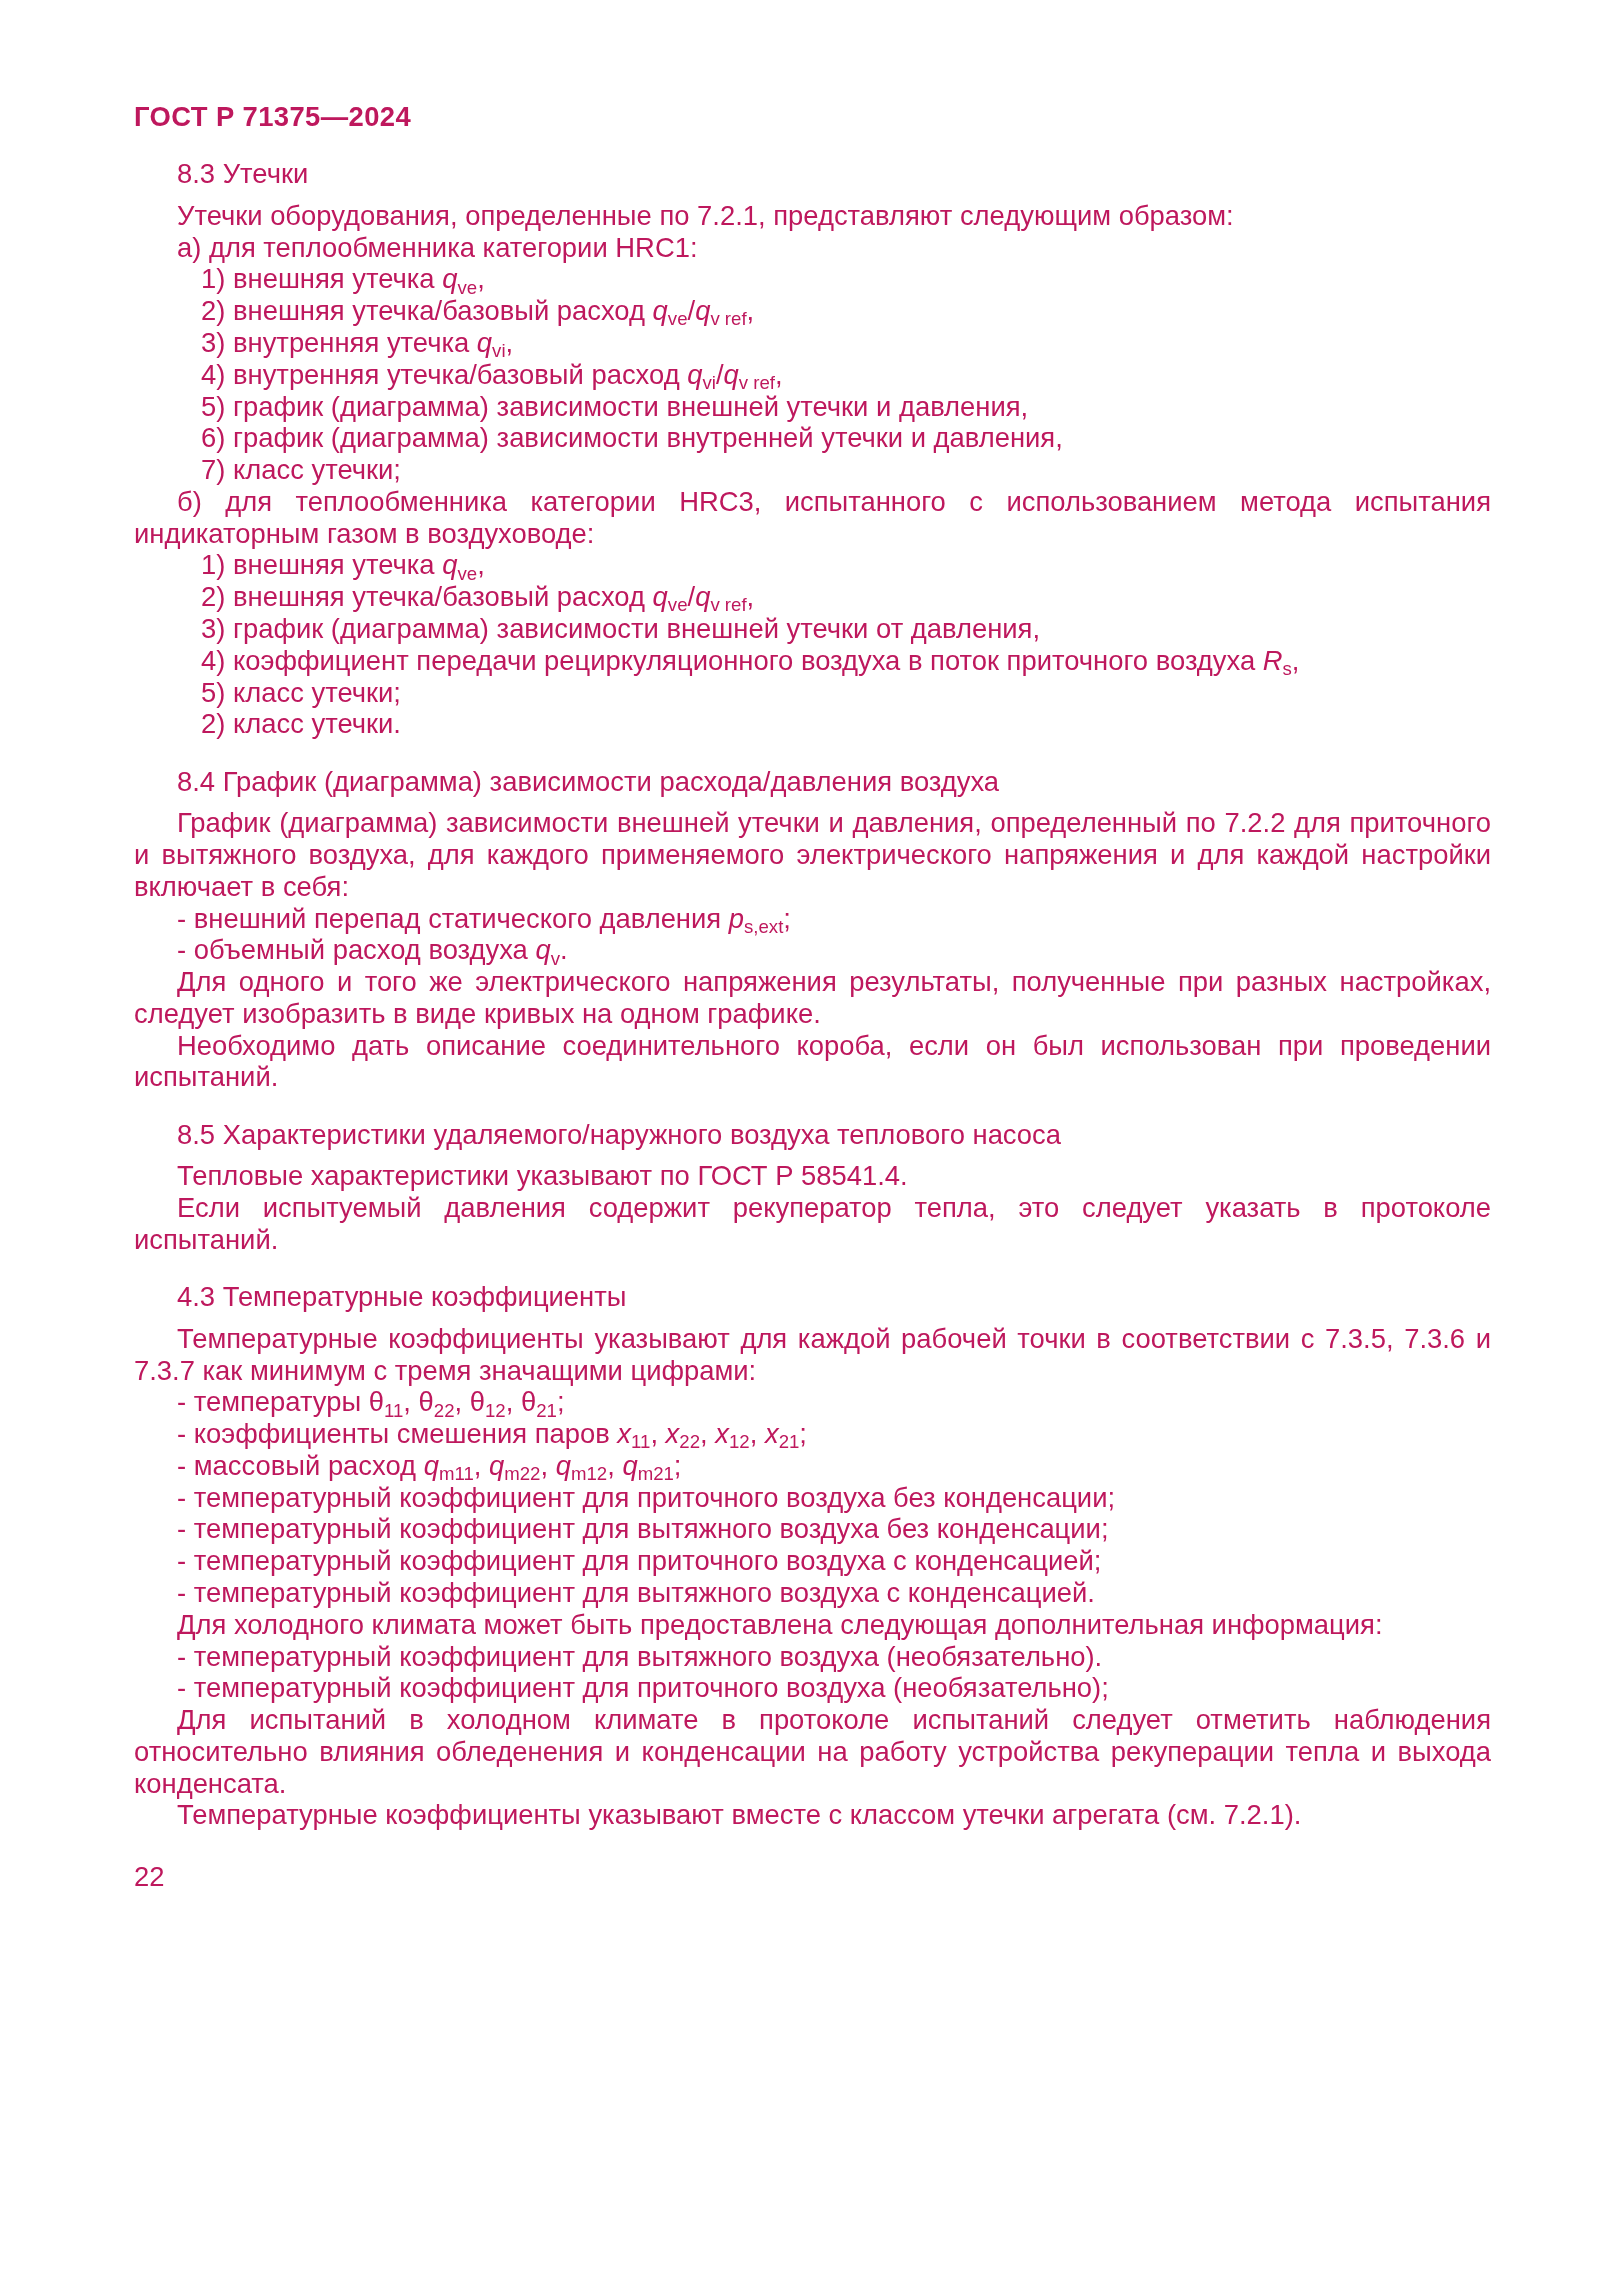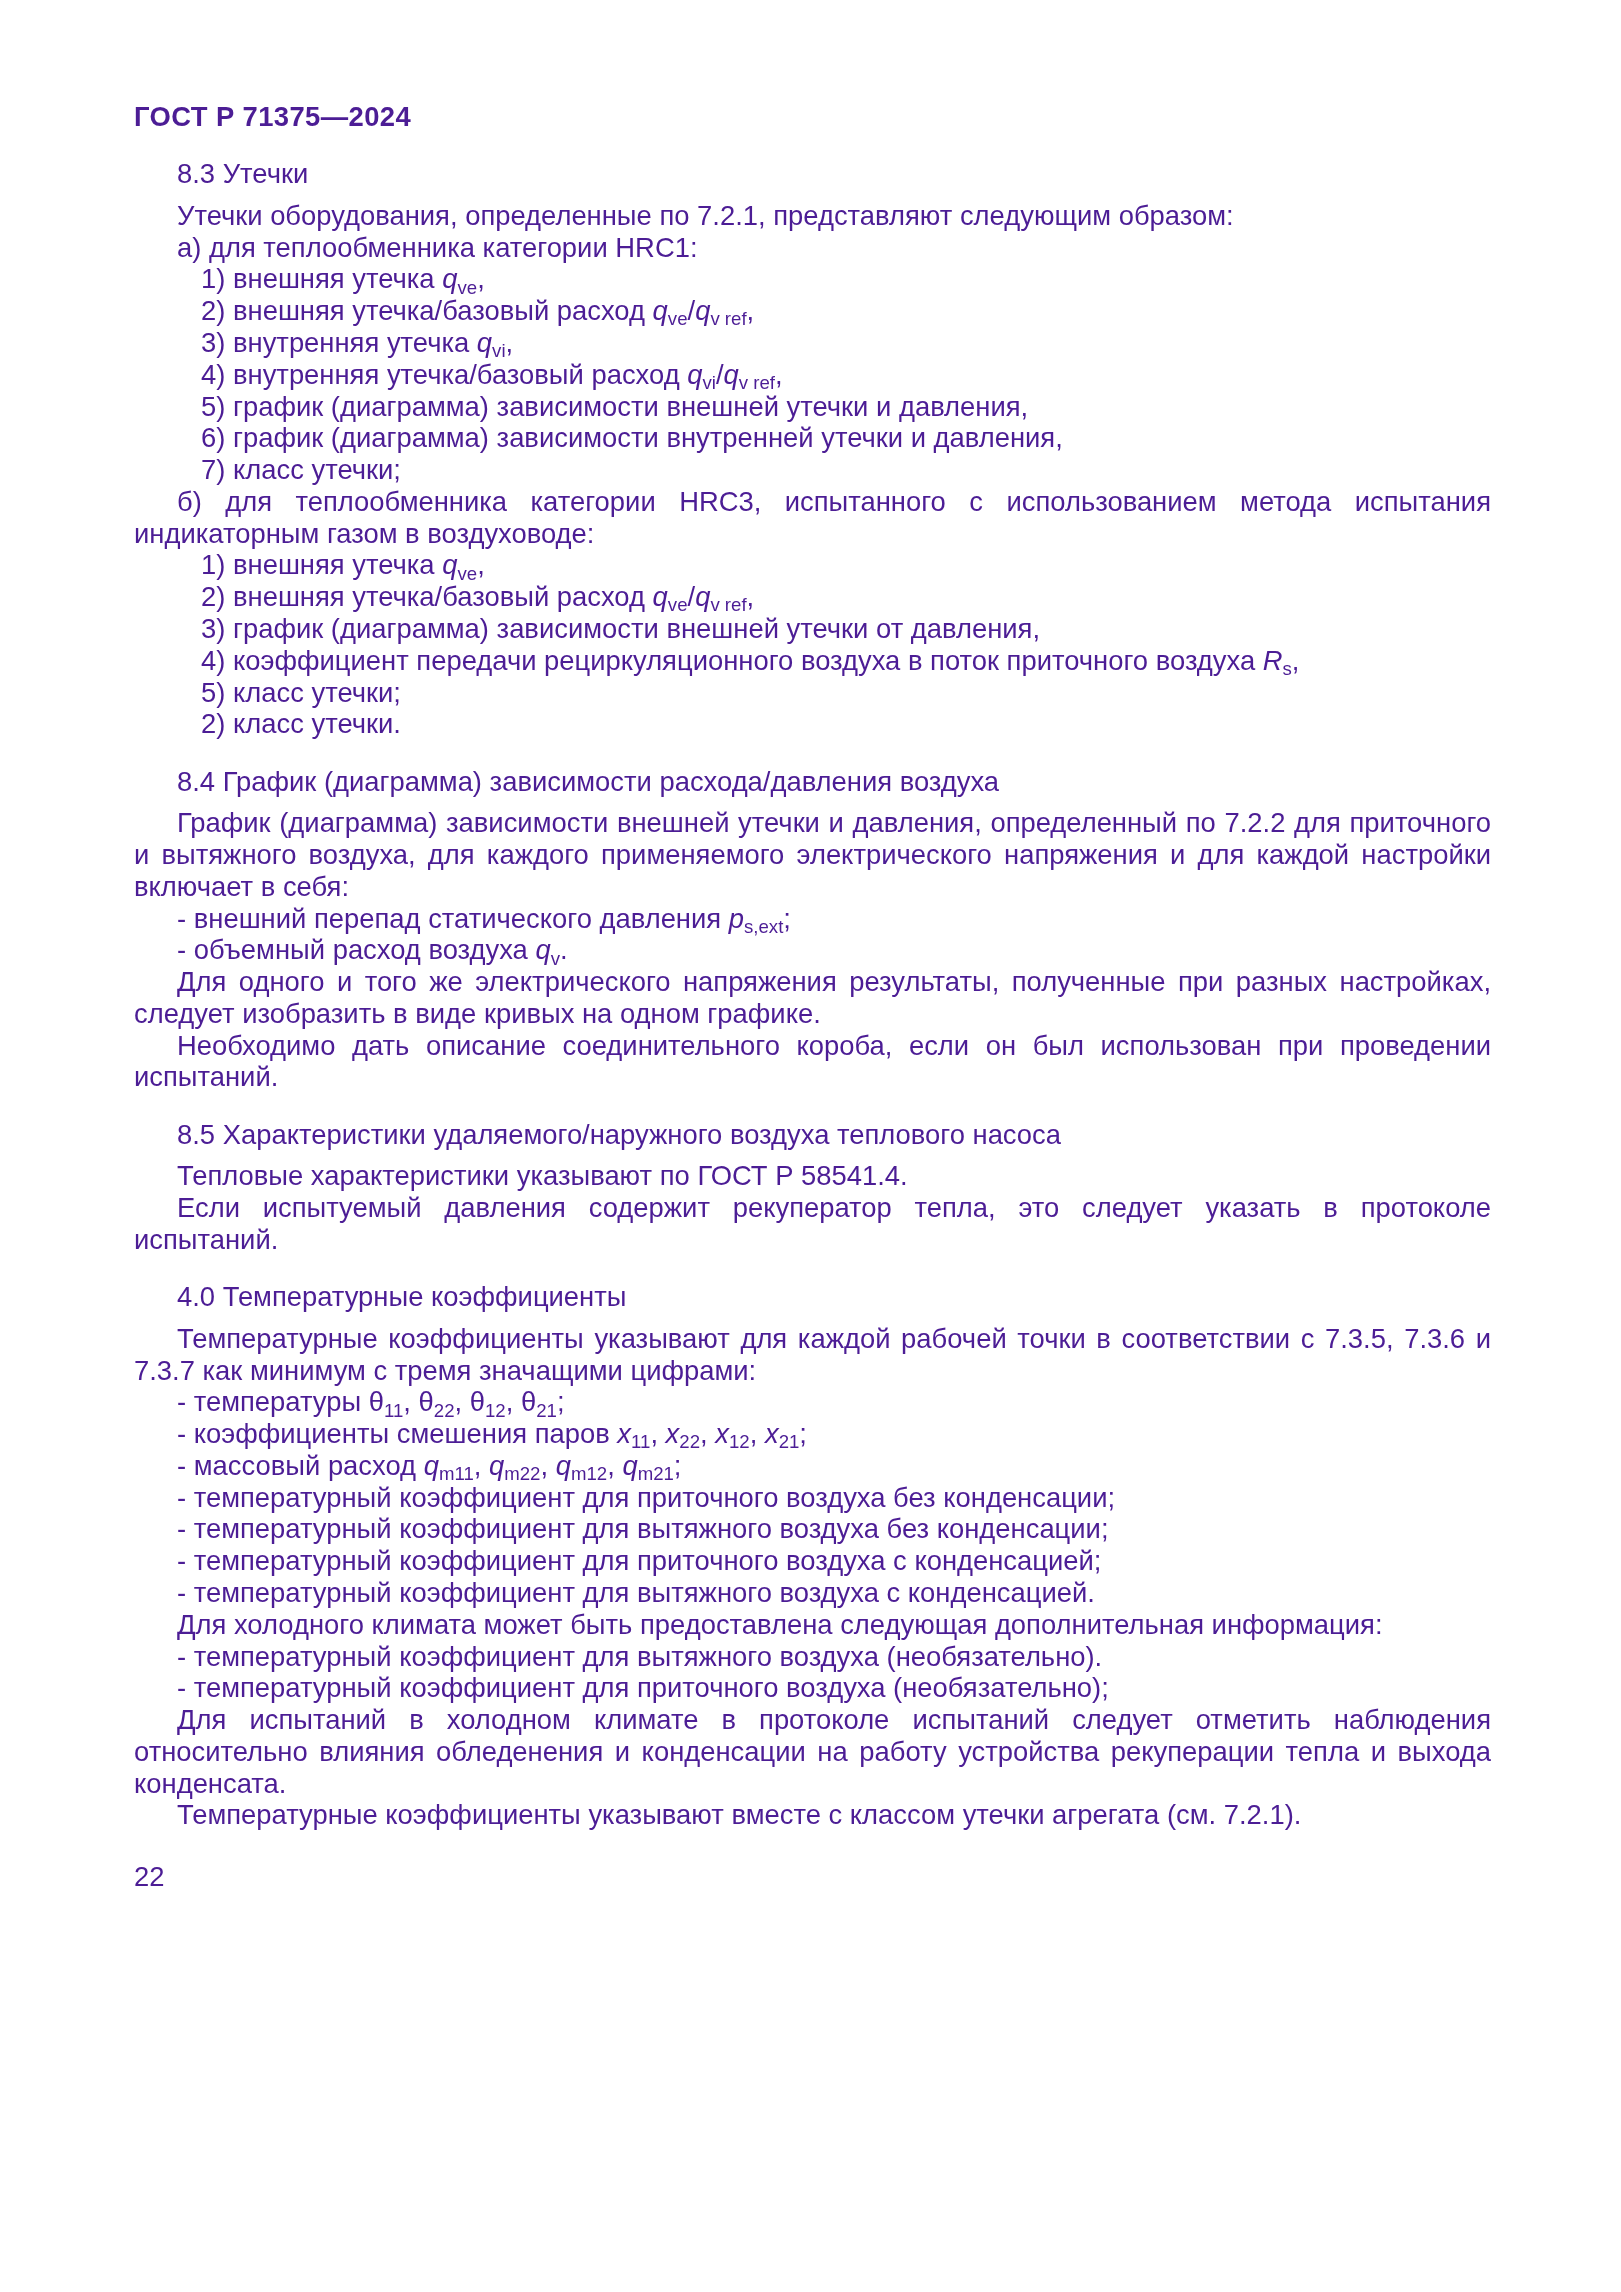--- a/index.html
+++ b/index.html
@@ -7,21 +7,21 @@
   body { background: #ffffff; }
 
   .page {
     position: relative;
     width: 1621px;
     height: 2293px;
     background: #ffffff;
     font-family: "Liberation Sans", sans-serif;
     font-size: 27.4px;
     line-height: 1.16;
-    color: #4c1d95;
+    color: #be185d;
     overflow: hidden;
   }
 
   .content {
     position: absolute;
     left: 134px;
     top: 101px;
     width: 1357px;
   }
 
@@ -93,21 +93,21 @@
         <div class="item-num">2) класс утечки.</div>
         <div class="h2">8.4 График (диаграмма) зависимости расхода/давления воздуха</div>
         <div class="para">График (диаграмма) зависимости внешней утечки и давления, определенный по 7.2.2 для приточного и вытяжного воздуха, для каждого применяемого электрического напряжения и для каждой настройки включает в себя:</div>
         <div class="item-dash">- внешний перепад статического давления <i>p</i><sub>s,ext</sub>;</div>
         <div class="item-dash">- объемный расход воздуха <i>q</i><sub>v</sub>.</div>
         <div class="para">Для одного и того же электрического напряжения результаты, полученные при разных настройках, следует изобразить в виде кривых на одном графике.</div>
         <div class="para">Необходимо дать описание соединительного короба, если он был использован при проведении испытаний.</div>
         <div class="h2">8.5 Характеристики удаляемого/наружного воздуха теплового насоса</div>
         <div class="para">Тепловые характеристики указывают по ГОСТ Р 58541.4.</div>
         <div class="para">Если испытуемый давления содержит рекуператор тепла, это следует указать в протоколе испытаний.</div>
-        <div class="h2">4.0 Температурные коэффициенты</div>
+        <div class="h2">4.3 Температурные коэффициенты</div>
         <div class="para">Температурные коэффициенты указывают для каждой рабочей точки в соответствии с 7.3.5, 7.3.6 и 7.3.7 как минимум с тремя значащими цифрами:</div>
         <div class="item-dash">- температуры θ<sub>11</sub>, θ<sub>22</sub>, θ<sub>12</sub>, θ<sub>21</sub>;</div>
         <div class="item-dash">- коэффициенты смешения паров <i>x</i><sub>11</sub>, <i>x</i><sub>22</sub>, <i>x</i><sub>12</sub>, <i>x</i><sub>21</sub>;</div>
         <div class="item-dash">- массовый расход <i>q</i><sub>m11</sub>, <i>q</i><sub>m22</sub>, <i>q</i><sub>m12</sub>, <i>q</i><sub>m21</sub>;</div>
         <div class="item-dash">- температурный коэффициент для приточного воздуха без конденсации;</div>
         <div class="item-dash">- температурный коэффициент для вытяжного воздуха без конденсации;</div>
         <div class="item-dash">- температурный коэффициент для приточного воздуха с конденсацией;</div>
         <div class="item-dash">- температурный коэффициент для вытяжного воздуха с конденсацией.</div>
         <div class="para">Для холодного климата может быть предоставлена следующая дополнительная информация:</div>
         <div class="item-dash">- температурный коэффициент для вытяжного воздуха (необязательно).</div>

